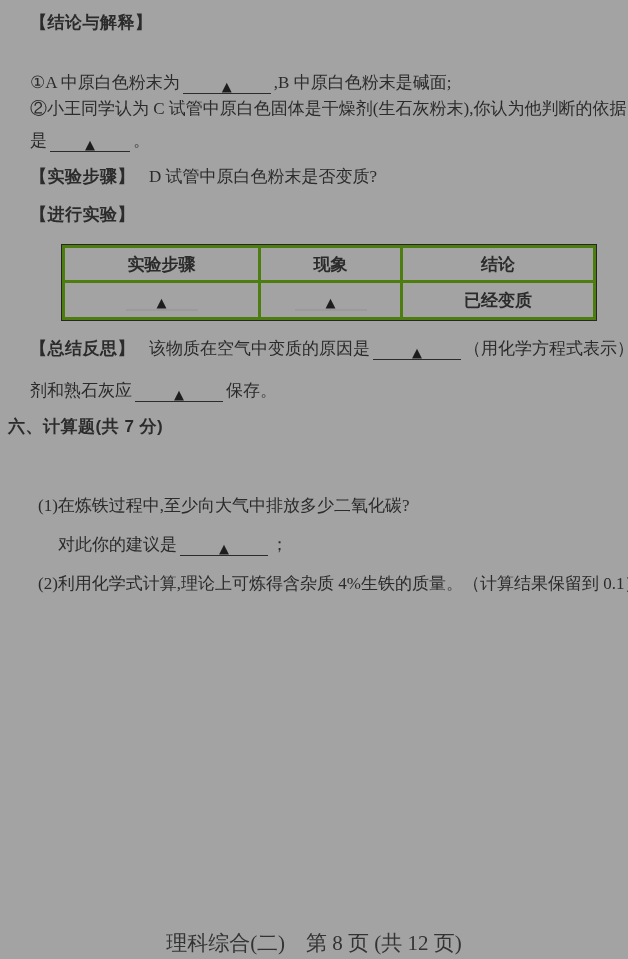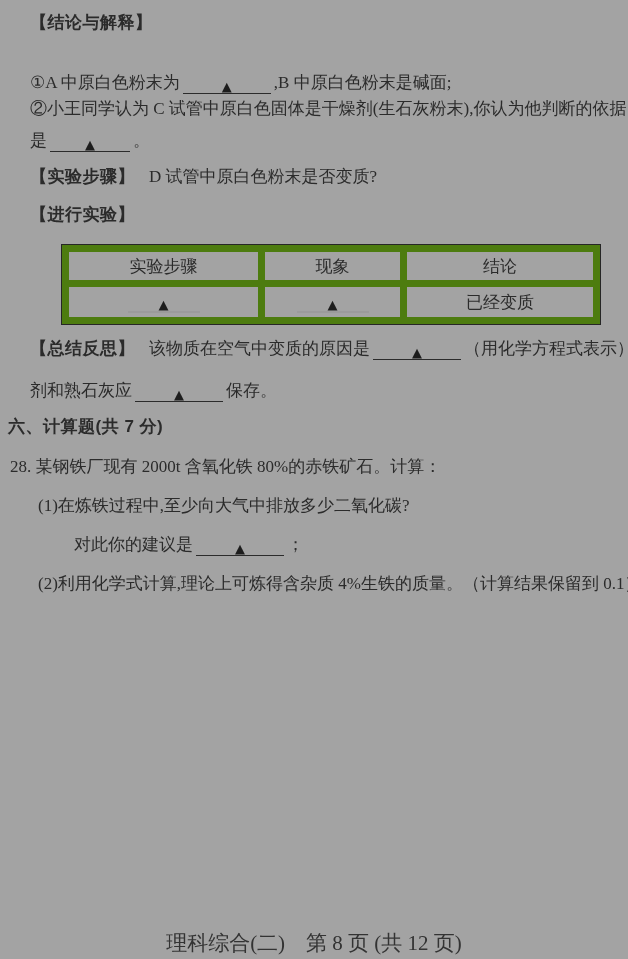--- a/index.html
+++ b/index.html
@@ -41,24 +41,24 @@
   
   .exam-table {
     position: absolute;
     left: 62px;
     top: 245px;
     width: 531px;
     border-collapse: collapse;
     table-layout: fixed;
   }
   .exam-table td, .exam-table th {
-    border: 7px solid #4d7c0f;
+    border: 3px solid #4d7c0f;
     text-align: center;
     vertical-align: middle;
-    font-weight: normal;
+    font-weight: bold;
     font-size: 17px;
     color: #2b2b2b;
   }
   .exam-table { border: 2px solid #262626; outline: 1px solid #262626; outline-offset: 0px; }
   .row-head { height: 35px; }
   .row-data { height: 37px; }
   .col-step { width: 196px; }
   .col-phen { width: 142px; }
   .col-conc { width: 193px; }
   .cell-blank {
@@ -126,25 +126,24 @@
   <div class="line" style="left:30px; top:338px;">
     <span class="h h-gap">【总结反思】</span><span>该物质在空气中变质的原因是</span><span class="blank w88"><span class="tri">▲</span></span><span>（用化学方程式表示）;干燥</span>
   </div>
 
   <div class="line" style="left:30px; top:380px;">
     <span>剂和熟石灰应</span><span class="blank w88"><span class="tri">▲</span></span><span>保存。</span>
   </div>
 
   <div class="line h" style="left:8px; top:416px;">六、计算题(共 7 分)</div>
 
-  <div class="line" style="left:10px; top:456px;">28. 某钢铁厂现有 2000t 含氧化铁 80%的赤铁矿石。计算：</div>
 
   <div class="line" style="left:38px; top:495px;">(1)在炼铁过程中,至少向大气中排放多少二氧化碳?</div>
 
-  <div class="line" style="left:74px; top:534px;">
+  <div class="line" style="left:58px; top:534px;">
     <span>对此你的建议是</span><span class="blank w88"><span class="tri">▲</span></span><span>；</span>
   </div>
 
   <div class="line" style="left:38px; top:573px;">(2)利用化学式计算,理论上可炼得含杂质 4%生铁的质量。（计算结果保留到 0.1）</div>
 
   <div class="footer">理科综合(二)　第 8 页 (共 12 页)</div>
 
 </div>
 
 </body></html>

